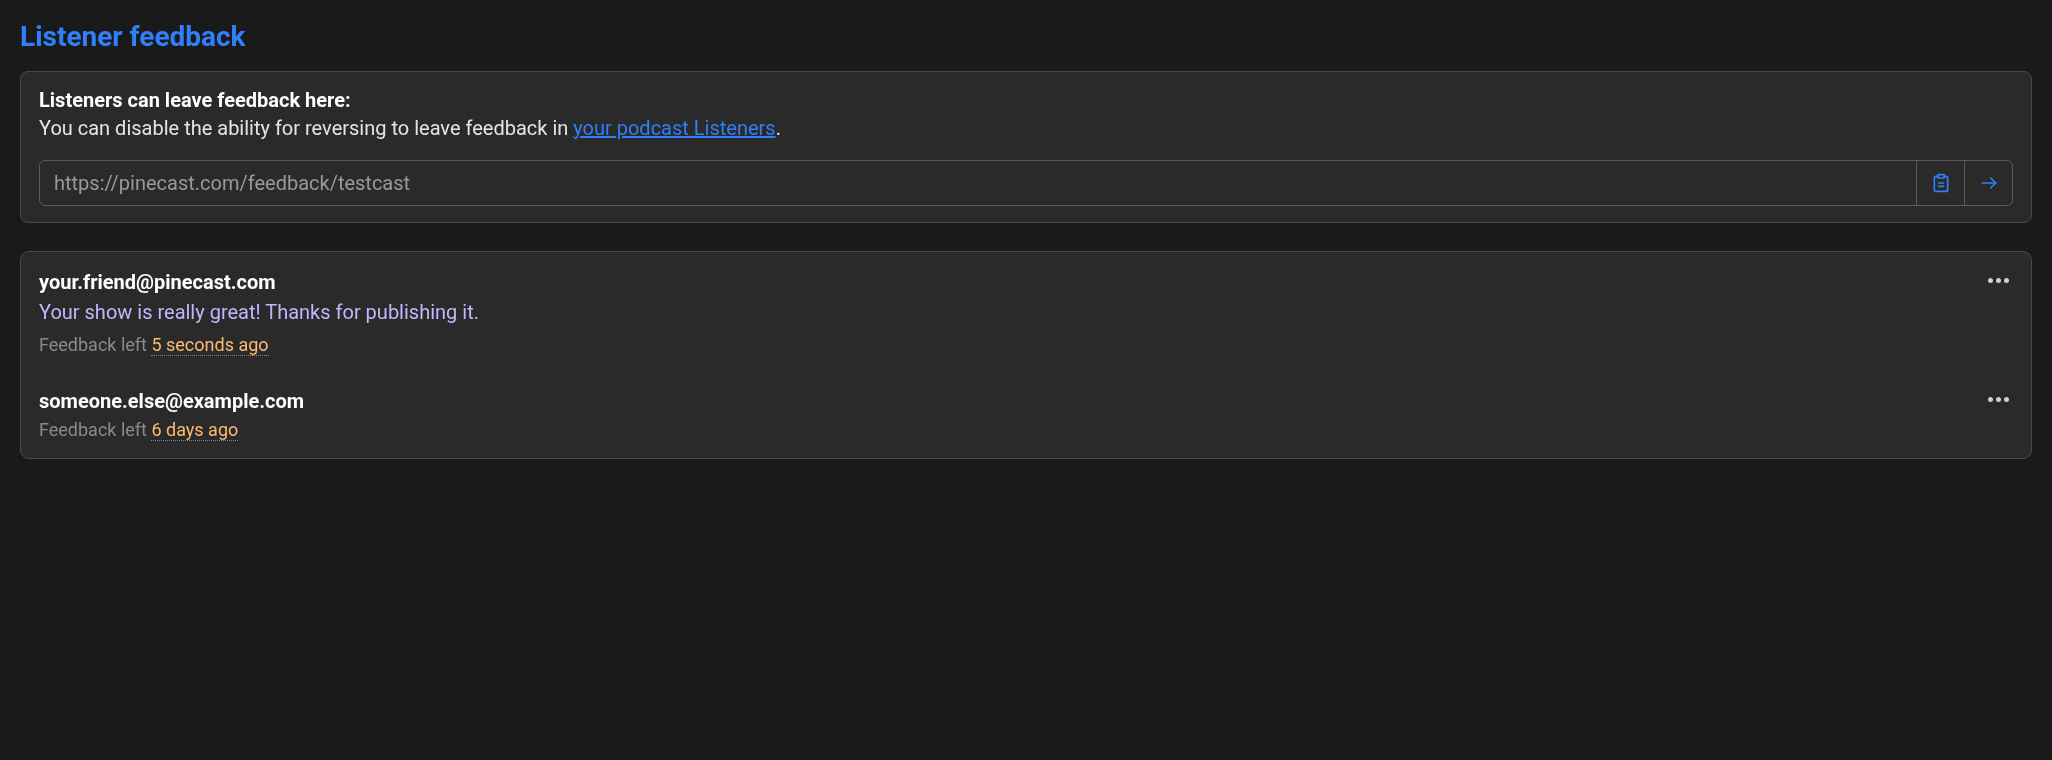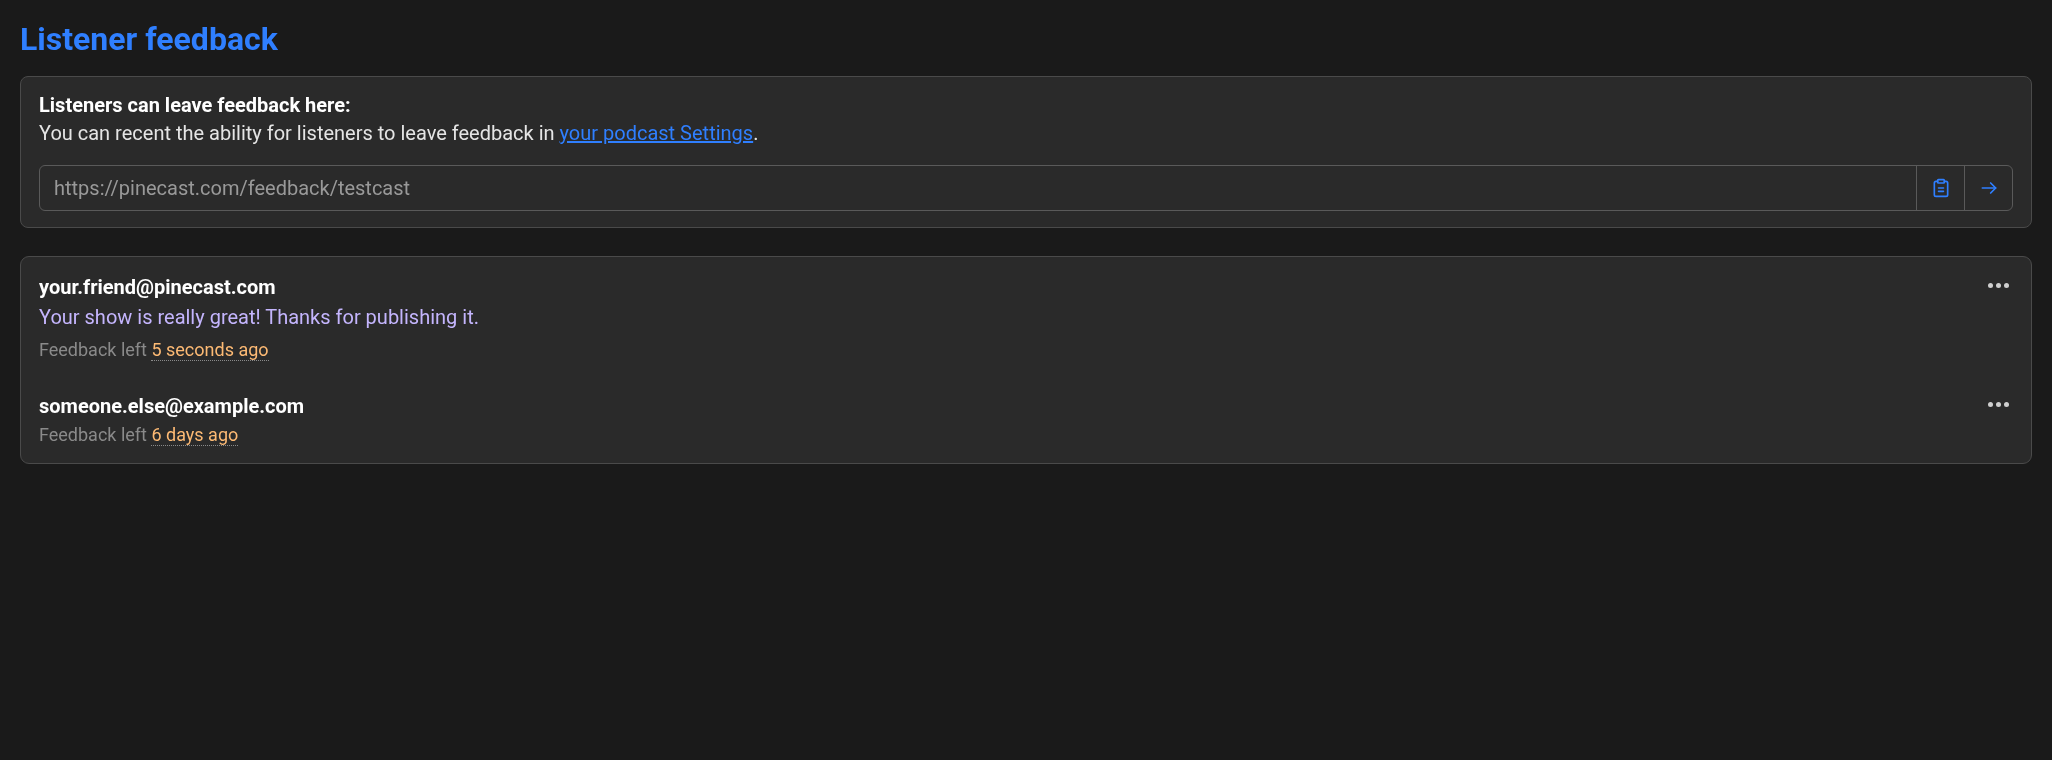--- a/index.html
+++ b/index.html
@@ -9,21 +9,21 @@
     }
     body {
       background: #1a1a1a;
       color: #e5e5e5;
       font-family: -apple-system, BlinkMacSystemFont, "Segoe UI", Roboto, Helvetica, Arial, sans-serif;
       padding: 20px;
       font-size: 19px;
     }
     .page-title {
       color: #2f7fff;
-      font-size: 32px;
+      font-size: 28px;
       font-weight: 700;
       margin-bottom: 18px;
     }
     .card {
       background: #2a2a2a;
       border: 1px solid #4a4a4a;
       border-radius: 8px;
       padding: 16px 18px;
       margin-bottom: 28px;
     }
@@ -125,21 +125,21 @@
     }
   </style>
 </head>
 <body>
 
 <h1 class="page-title">Listener feedback</h1>
 
 <div class="card">
   <div class="card-heading">Listeners can leave feedback here:</div>
   <div class="card-subtext">
-    <span>You can recent the ability for listeners to leave feedback in </span><a href="#">your podcast Settings</a><span>.</span>
+    <span>You can disable the ability for reversing to leave feedback in </span><a href="#">your podcast Listeners</a><span>.</span>
   </div>
   <div class="url-row">
     <input class="url-input" type="text" readonly="" value="https://pinecast.com/feedback/testcast" style="">
     <button class="url-btn" title="Copy">
       <svg width="20" height="20" viewBox="0 0 24 24" fill="none" stroke="currentColor" stroke-width="2" stroke-linecap="round" stroke-linejoin="round">
         <path d="M16 4h2a2 2 0 0 1 2 2v14a2 2 0 0 1-2 2H6a2 2 0 0 1-2-2V6a2 2 0 0 1 2-2h2"></path>
         <rect x="8" y="2" width="8" height="4" rx="1" ry="1"></rect>
         <line x1="9" y1="12" x2="15" y2="12"></line>
         <line x1="9" y1="16" x2="15" y2="16"></line>
       </svg>

